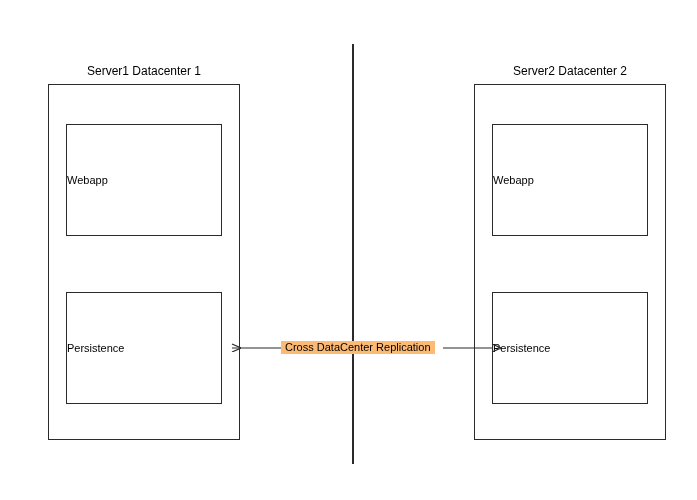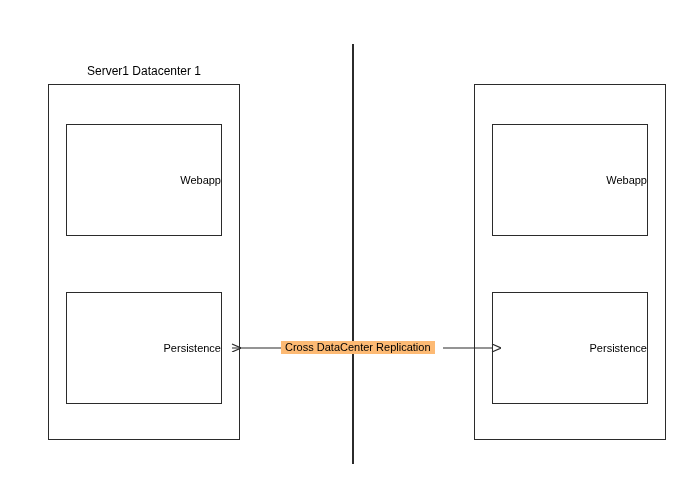--- a/index.html
+++ b/index.html
@@ -36,21 +36,21 @@
     box-sizing: border-box;
   }
 
   .inner-box {
     position: absolute;
     border: 1.5px solid #2b2b2b;
     background: #ffffff;
     box-sizing: border-box;
     display: flex;
     align-items: center;
-    justify-content: flex-end;
+    justify-content: flex-start;
     font-size: 11px;
     color: #000;
   }
 
   .divider {
     position: absolute;
     background: #2b2b2b;
   }
 
   .edge-label {
@@ -82,20 +82,21 @@
   <div class="server-box" style="left: 48px; top: 84px; width: 192px; height: 356px;"></div>
 
   <div class="inner-box" style="left: 66px; top: 124px; width: 156px; height: 112px;">
     <span>Webapp</span>
   </div>
 
   <div class="inner-box" style="left: 66px; top: 292px; width: 156px; height: 112px;">
     <span>Persistence</span>
   </div>
 
+  <div class="node-title" style="left: 474px; top: 64px; width: 192px;">Server2 Datacenter 2</div>
 
   <div class="server-box" style="left: 474px; top: 84px; width: 192px; height: 356px;"></div>
 
   <div class="inner-box" style="left: 492px; top: 124px; width: 156px; height: 112px;">
     <span>Webapp</span>
   </div>
 
   <div class="inner-box" style="left: 492px; top: 292px; width: 156px; height: 112px;">
     <span>Persistence</span>
   </div>

